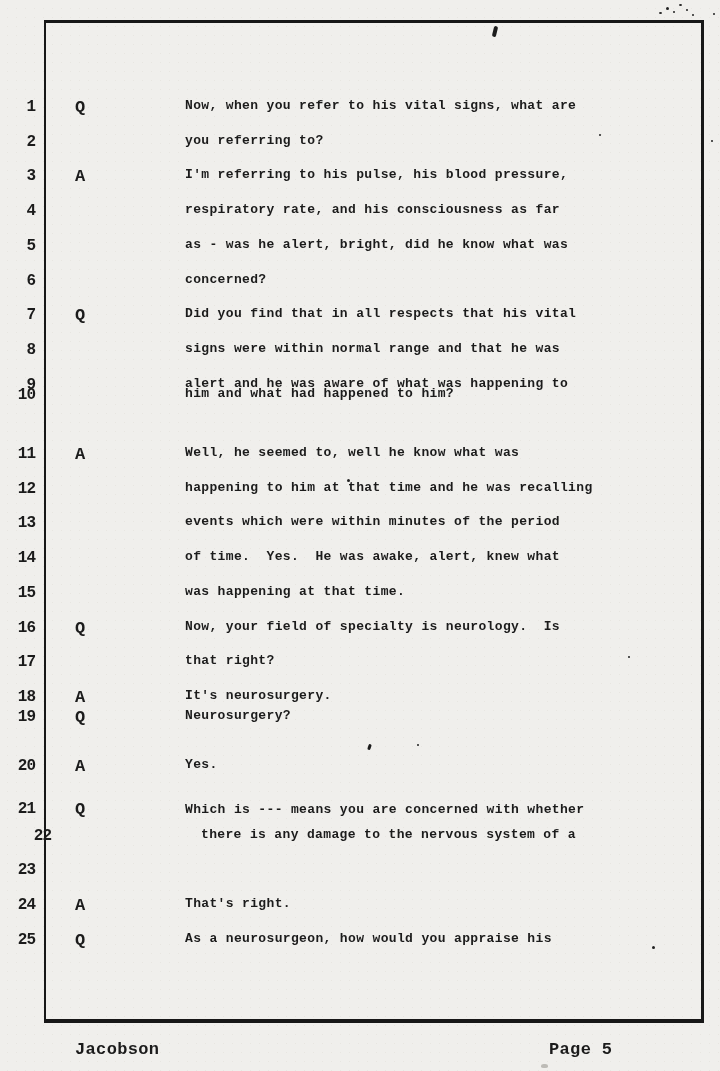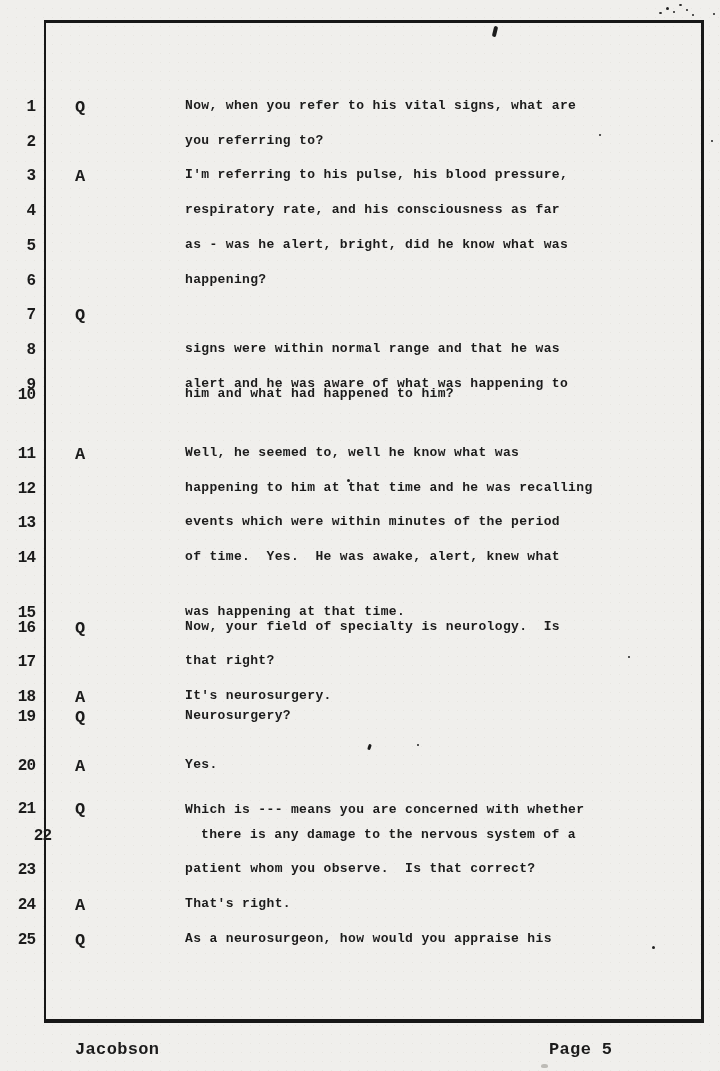--- a/index.html
+++ b/index.html
@@ -93,25 +93,26 @@
         <span class="ltext">respiratory rate, and his consciousness as far</span>
       </div>
       <div class="trow" style="top: 236.8px;">
         <span class="lineno">5</span>
         <span class="speaker"></span>
         <span class="ltext">as - was he alert, bright, did he know what was</span>
       </div>
       <div class="trow" style="top: 271.5px;">
         <span class="lineno">6</span>
         <span class="speaker"></span>
-        <span class="ltext">happening?</span>
+        <span class="ltext">concerned?</span>
       </div>
       <div class="trow" style="top: 306.2px;">
         <span class="lineno">7</span>
         <span class="speaker">Q</span>
+        <span class="ltext">Did you find that in all respects that his vital</span>
       </div>
       <div class="trow" style="top: 340.9px;">
         <span class="lineno">8</span>
         <span class="speaker"></span>
         <span class="ltext">signs were within normal range and that he was</span>
       </div>
       <div class="trow" style="top: 375.6px;">
         <span class="lineno">9</span>
         <span class="speaker"></span>
         <span class="ltext">alert and he was aware of what was happening to</span>
@@ -134,21 +135,21 @@
       <div class="trow" style="top: 514.4px;">
         <span class="lineno">13</span>
         <span class="speaker"></span>
         <span class="ltext">events which were within minutes of the period</span>
       </div>
       <div class="trow" style="top: 549.1px;">
         <span class="lineno">14</span>
         <span class="speaker"></span>
         <span class="ltext">of time.  Yes.  He was awake, alert, knew what</span>
       </div>
-      <div class="trow" style="top: 583.8px; margin-top: 20px;">
+      <div class="trow" style="top: 583.8px;">
         <span class="lineno">15</span>
         <span class="speaker"></span>
         <span class="ltext">was happening at that time.</span>
       </div>
       <div class="trow" style="top: 618.5px;">
         <span class="lineno">16</span>
         <span class="speaker">Q</span>
         <span class="ltext">Now, your field of specialty is neurology.  Is</span>
       </div>
       <div class="trow" style="top: 653.2px;">
@@ -177,21 +178,20 @@
         <span class="ltext">Which is --- means you are concerned with whether</span>
       </div>
       <div class="trow" style="top: 826.7px; padding-left: 16px;">
         <span class="lineno">22</span>
         <span class="speaker"></span>
         <span class="ltext">there is any damage to the nervous system of a</span>
       </div>
       <div class="trow" style="top: 861.4px;">
         <span class="lineno">23</span>
         <span class="speaker"></span>
-        <span class="ltext">patient whom you observe.  Is that correct?</span>
       </div>
       <div class="trow" style="top: 896.1px;">
         <span class="lineno">24</span>
         <span class="speaker">A</span>
         <span class="ltext">That's right.</span>
       </div>
       <div class="trow" style="top: 930.8px;">
         <span class="lineno">25</span>
         <span class="speaker">Q</span>
         <span class="ltext">As a neurosurgeon, how would you appraise his</span>

